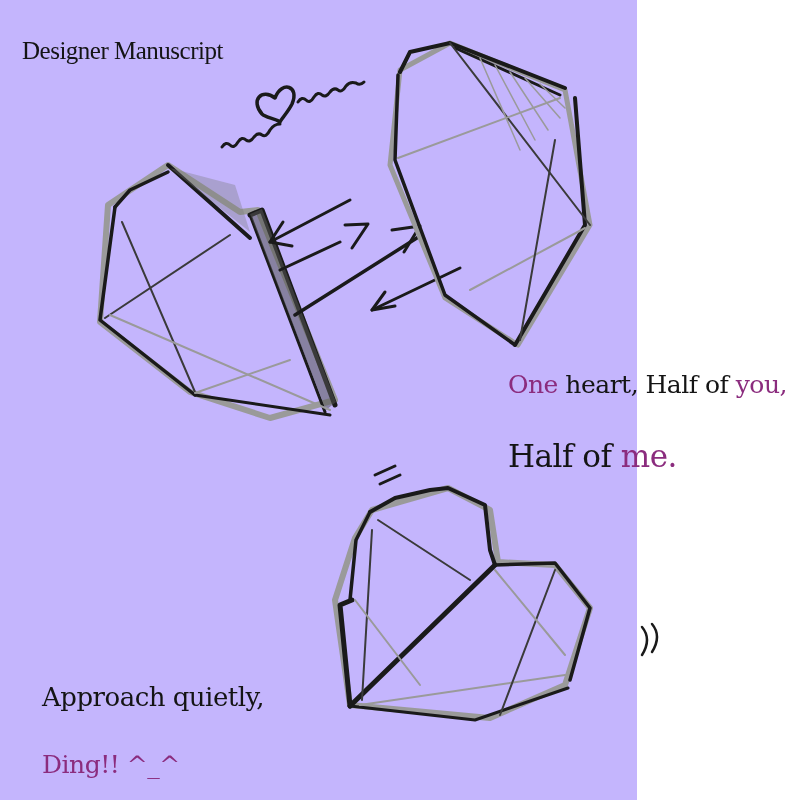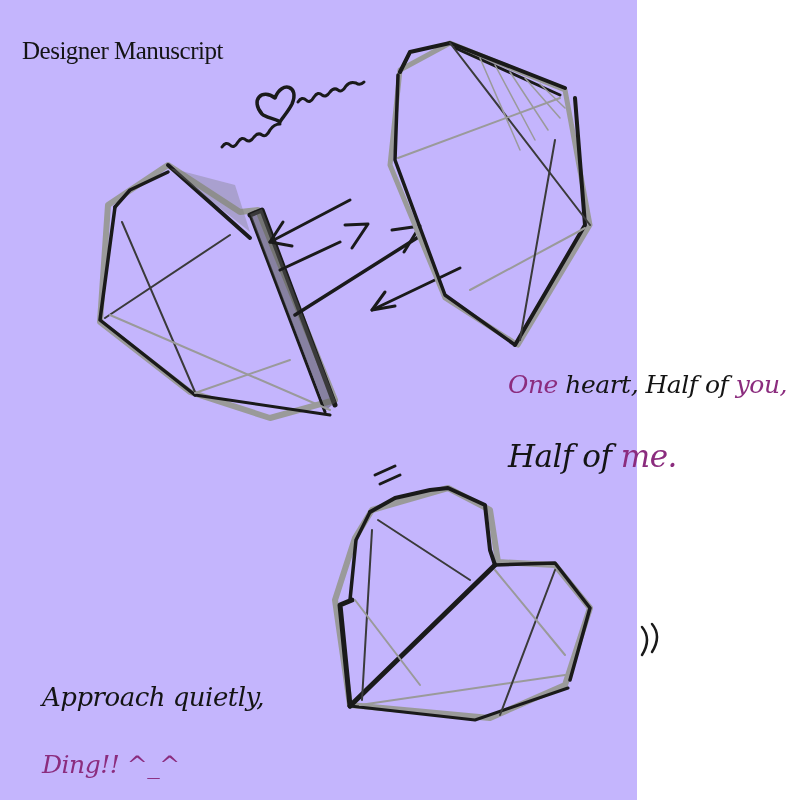--- a/index.html
+++ b/index.html
@@ -1,21 +1,20 @@
 <!DOCTYPE html>
 <html><head>
   <meta charset="utf-8">
   <style>
     html, body { margin: 0; padding: 0; background: #ffffff; }
     body { width: 800px; height: 800px; position: relative; overflow: hidden; }
     .canvas { position: absolute; left: 0; top: 0; width: 637px; height: 800px; background: #c4b5fd; }
     .txt {
       position: absolute;
       font-family: "DejaVu Serif", serif;
-      font-style: italic;
       color: #141414;
       white-space: nowrap;
       line-height: 1;
       letter-spacing: -0.5px;
     }
     .accent { color: #8b2c7e; }
     .title { left: 22px; top: 38px; font-size: 25px; font-style: normal; font-family: "Liberation Serif", serif; }
     .line1 { left: 508px; top: 372px; font-size: 25px; }
     .line2 { left: 508px; top: 441px; font-size: 31px; }
     .line3 { left: 42px; top: 684px; font-size: 26px; }

